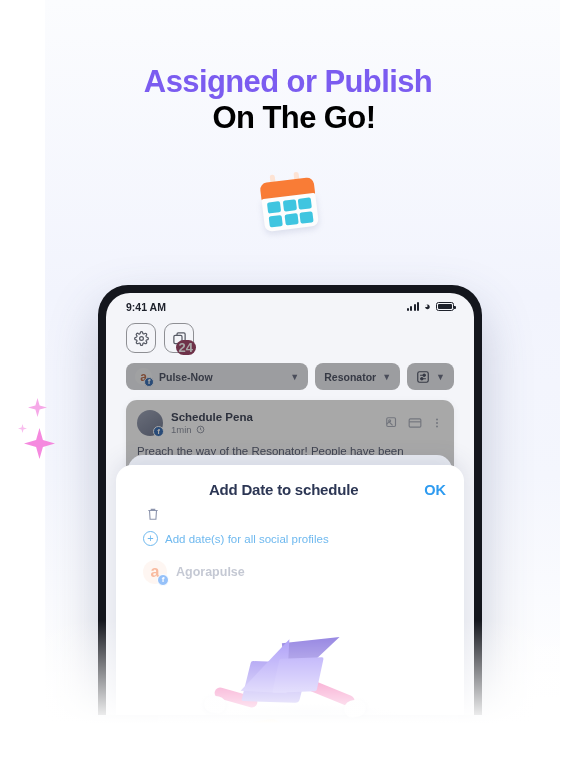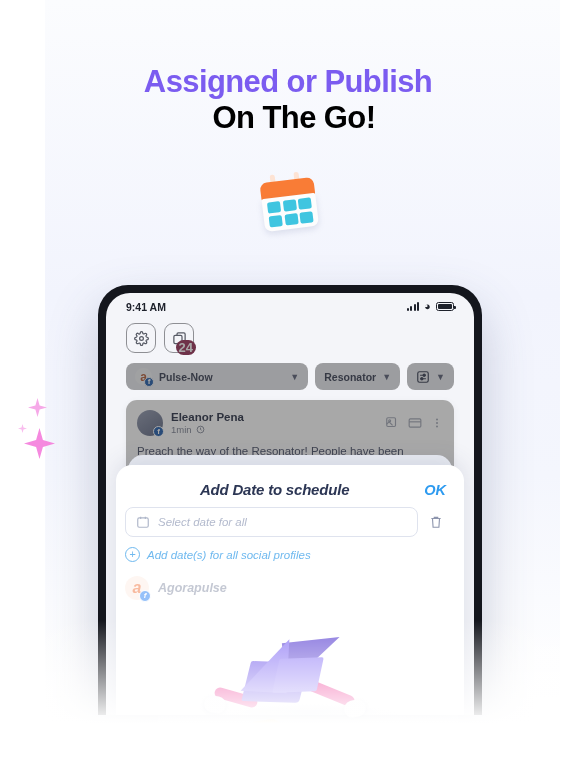--- a/index.html
+++ b/index.html
@@ -175,22 +175,21 @@
 
   
   .sheet-stack {
     position: absolute; left: 22px; right: 22px; top: 162px;
     height: 50px; background: #e9ecf3; border-radius: 15px 15px 0 0;
   }
   .sheet {
     position: absolute; left: 10px; right: 10px; top: 172px; bottom: 0;
     background: #ffffff; border-radius: 16px 16px 0 0;
     box-shadow: 0 -5px 22px rgba(60,70,110,0.13);
-    padding: 16px 18px 0 9px;
-    font-style: italic;
+    padding: 16px 18px 0 27px;
   }
   .sheet-head { display: flex; align-items: center; justify-content: space-between; }
   .sheet-title { font-size: 15px; font-weight: 700; color: #2c3654; letter-spacing: -0.2px; margin: 0 auto; }
   .ok-btn { font-size: 14.5px; font-weight: 700; color: #2e9bf0; }
   .sheet-desc { margin-top: 12px; font-size: 11.5px; line-height: 1.5; color: #5f6a8d; }
   .sheet-desc b { color: #2c3654; font-weight: 700; }
   .sheet-sub { margin-top: 13px; font-size: 12.5px; font-weight: 700; color: #2c3654; }
   .date-row { margin-top: 9px; display: flex; align-items: center; gap: 8px; }
   .date-field {
     flex: 1; height: 30px; border: 1px solid #dfe3ee; border-radius: 8px;
@@ -377,21 +376,21 @@
           </div>
         </div>
 
         <div class="post-card">
           <div class="post-head">
             <div class="post-av">
               <div class="ph"></div>
               <div class="fb2">f</div>
             </div>
             <div>
-              <div class="post-name">Eleanor Pena</div>
+              <div class="post-name">Schedule Pena</div>
               <div class="post-meta">
                 <span>1min</span>
                 <svg width="9" height="9" viewBox="0 0 24 24" fill="none" stroke="#8b93ad" stroke-width="2.4">
                   <circle cx="12" cy="12" r="9"></circle>
                     <path d="M12 7v5l3 2"></path>
                 </svg>
               </div>
             </div>
             <div class="post-actions">
               <svg width="14" height="14" viewBox="0 0 24 24" fill="none" stroke="currentColor" stroke-width="2">
@@ -418,27 +417,20 @@
 
       <div class="sheet">
         <div class="sheet-head">
           <div class="sheet-title">Add Date to schedule</div>
           <div class="ok-btn">OK</div>
         </div>
 
 
 
         <div class="date-row">
-          <div class="date-field">
-            <svg width="14" height="14" viewBox="0 0 24 24" fill="none" stroke="#aeb6c9" stroke-width="2">
-              <rect x="3" y="5" width="18" height="16" rx="2.5"></rect>
-                <path d="M8 3v4M16 3v4"></path>
-            </svg>
-            <span>Select date for all</span>
-          </div>
           <div class="trash">
             <svg width="14" height="14" viewBox="0 0 24 24" fill="none" stroke="currentColor" stroke-width="1.9">
               <path d="M4 6h16M9 6V4h6v2M6 6l1 15h10l1-15"></path>
             </svg>
           </div>
         </div>
 
         <div class="add-row">
           <span class="plus-ic">+</span>
           <span>Add date(s) for all social profiles</span>

